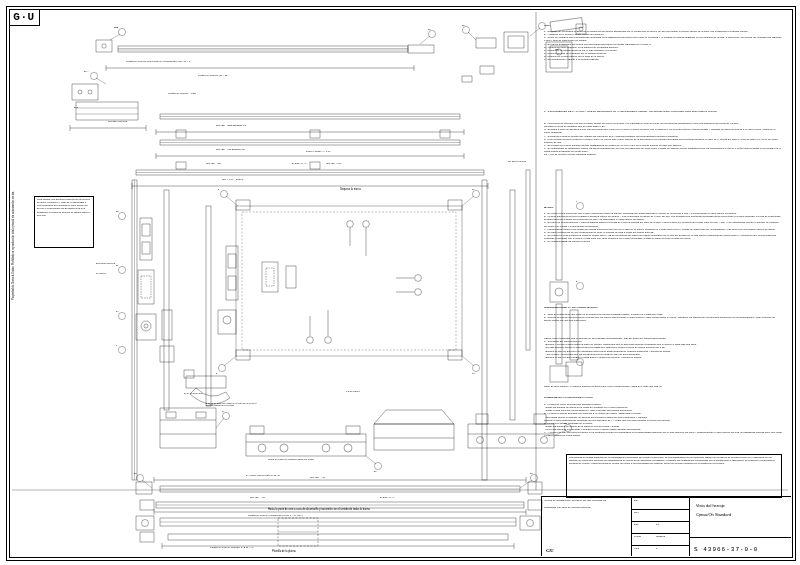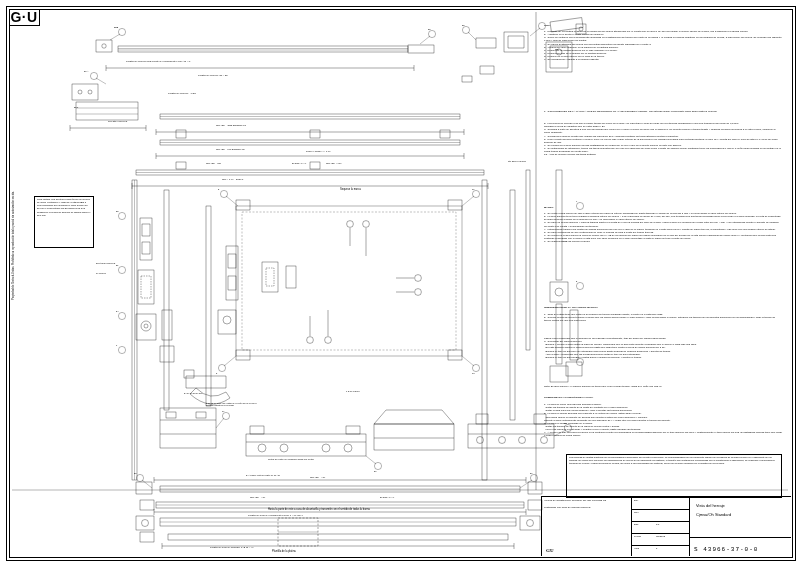--- a/index.html
+++ b/index.html
@@ -3,21 +3,21 @@
 <meta charset="utf-8">
 <style>
   html,body{margin:0;padding:0;background:#ffffff;}
   body{width:800px;height:565px;overflow:hidden;font-family:"Liberation Sans",sans-serif;color:#000;}
   #sheet{position:relative;width:800px;height:565px;background:#fff;}
   .frame{position:absolute;left:6px;top:6px;width:788px;height:553px;border:1px solid #000;}
   .frame2{position:absolute;left:9px;top:9px;width:782px;height:547px;border:1px solid #000;}
 
   
   .logo-box{position:absolute;left:9px;top:9px;width:30px;height:16px;border-right:1px solid #000;border-bottom:1px solid #000;display:flex;align-items:center;justify-content:center;font-weight:bold;font-size:8px;letter-spacing:0.5px;}
-  .logo-box .gu{font-family:Liberation Sans, sans-serif;font-size:14px;}
+  .logo-box .gu{font-family:Liberation Mono, monospace;font-size:11px;}
 
   
   .vstrip{position:absolute;left:12px;top:300px;width:180px;transform:rotate(-90deg);transform-origin:0 0;font-size:2.6px;color:#111;white-space:nowrap;}
 
   
   .draw{position:absolute;left:10px;top:10px;width:780px;height:545px;}
 
   svg{position:absolute;left:0;top:0;}
 
   

